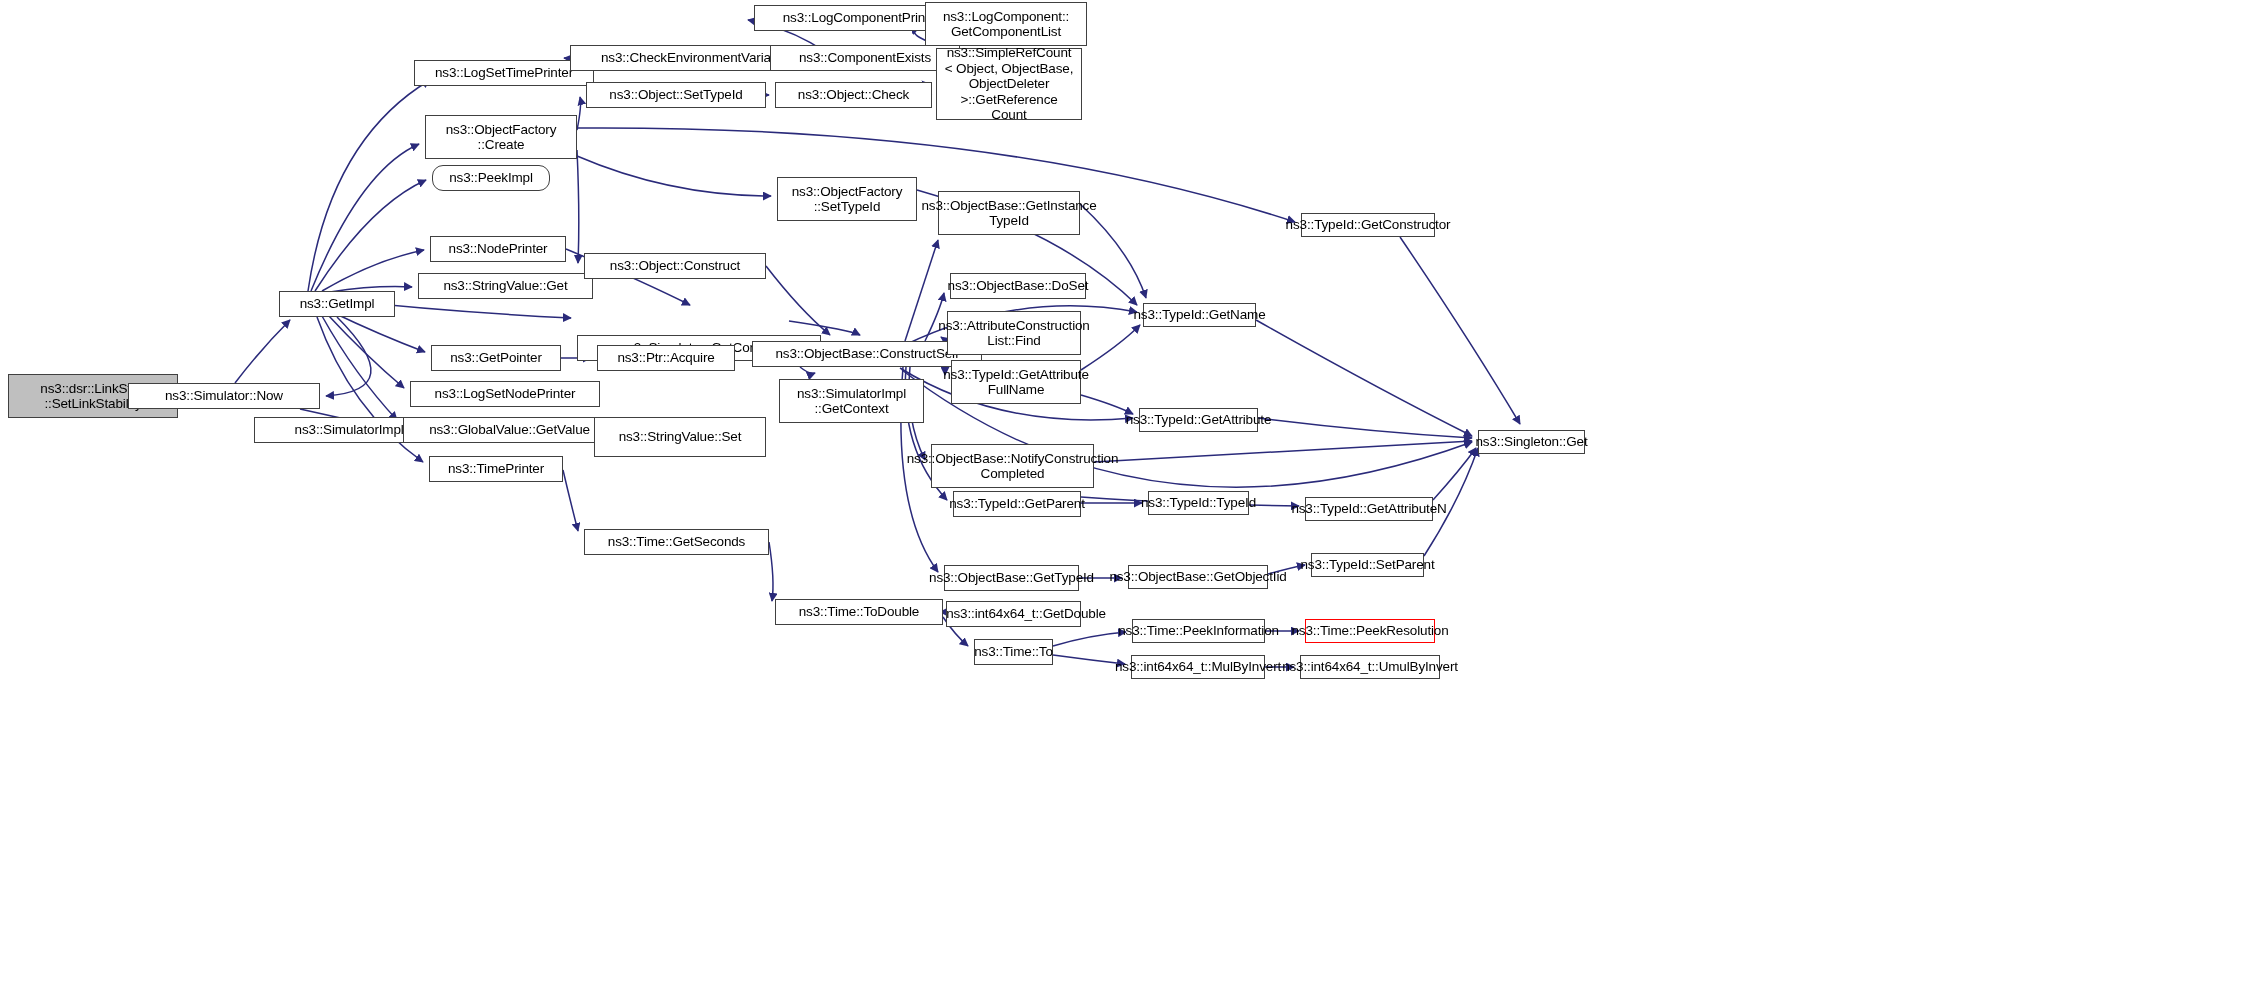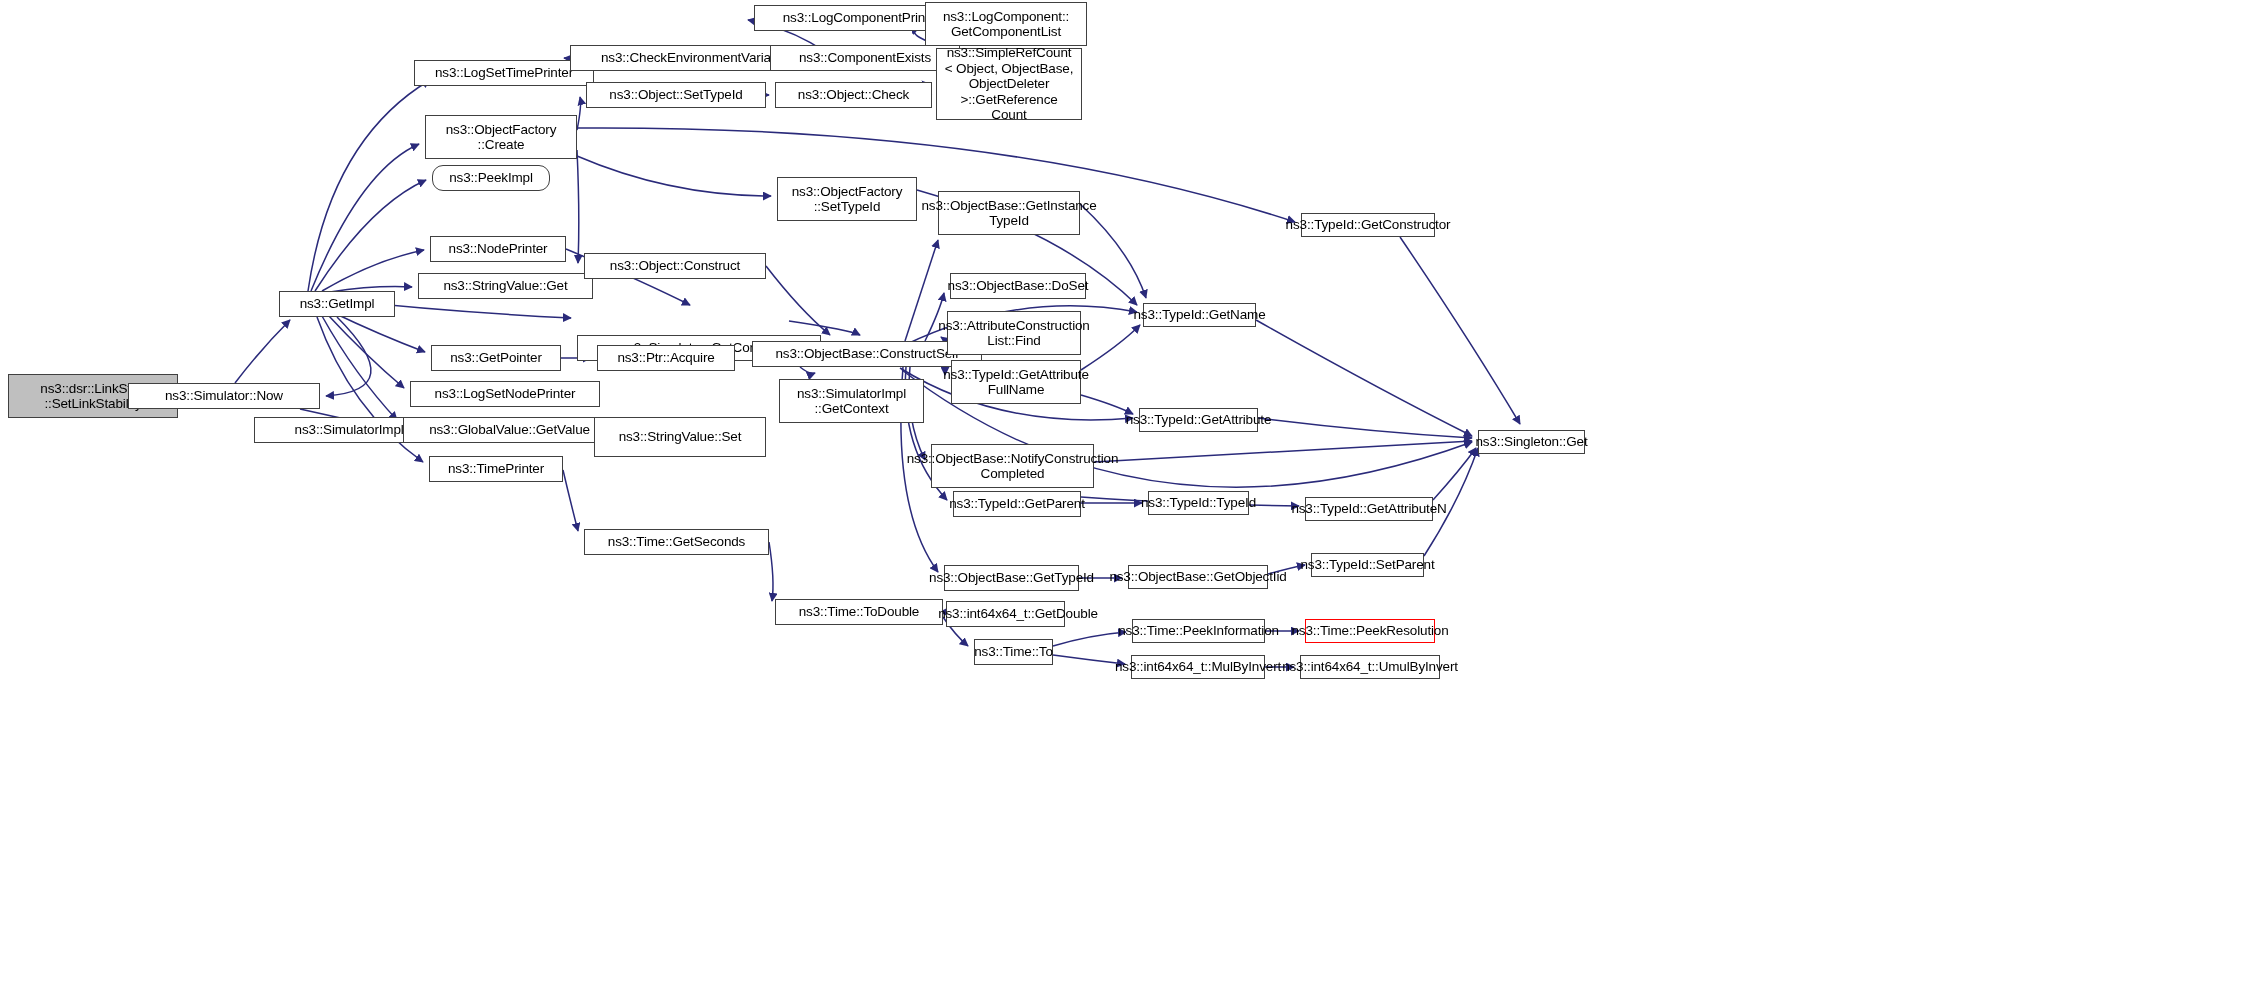--- a/index.html
+++ b/index.html
@@ -167,21 +167,21 @@
 TypeId</div>
       <div class="node" style="left: 950px; top: 273px; width: 136px; height: 26px;">ns3::ObjectBase::DoSet</div>
       <div class="node" style="left: 947px; top: 311px; width: 134px; height: 44px;">ns3::AttributeConstruction
 List::Find</div>
       <div class="node" style="left: 951px; top: 360px; width: 130px; height: 44px;">ns3::TypeId::GetAttribute
 FullName</div>
       <div class="node" style="left: 931px; top: 444px; width: 163px; height: 44px;">ns3::ObjectBase::NotifyConstruction
 Completed</div>
       <div class="node" style="left: 953px; top: 491px; width: 128px; height: 26px; text-align: center;">ns3::TypeId::GetParent</div>
       <div class="node" style="left: 944px; top: 565px; width: 135px; height: 26px;">ns3::ObjectBase::GetTypeId</div>
-      <div class="node" style="left: 946px; top: 601px; width: 119px; height: 26px; padding-left: 28px;">ns3::int64x64_t::GetDouble</div>
+      <div class="node" style="left: 946px; top: 601px; width: 135px; height: 26px; padding-left: 28px;">ns3::int64x64_t::GetDouble</div>
       <div class="node" style="left: 974px; top: 639px; width: 79px; height: 26px;">ns3::Time::To</div>
       <div class="node" style="left: 1143px; top: 303px; width: 113px; height: 24px;">ns3::TypeId::GetName</div>
       <div class="node" style="left: 1139px; top: 408px; width: 119px; height: 24px;">ns3::TypeId::GetAttribute</div>
       <div class="node" style="left: 1148px; top: 491px; width: 101px; height: 24px;">ns3::TypeId::TypeId</div>
       <div class="node" style="left: 1128px; top: 565px; width: 140px; height: 24px;">ns3::ObjectBase::GetObjectIid</div>
       <div class="node" style="left: 1132px; top: 619px; width: 133px; height: 24px;">ns3::Time::PeekInformation</div>
       <div class="node" style="left: 1131px; top: 655px; width: 134px; height: 24px;">ns3::int64x64_t::MulByInvert</div>
       <div class="node" style="left: 1301px; top: 213px; width: 134px; height: 24px;">ns3::TypeId::GetConstructor</div>
       <div class="node" style="left: 1305px; top: 497px; width: 128px; height: 24px;">ns3::TypeId::GetAttributeN</div>
       <div class="node" style="left: 1311px; top: 553px; width: 113px; height: 24px;">ns3::TypeId::SetParent</div>

